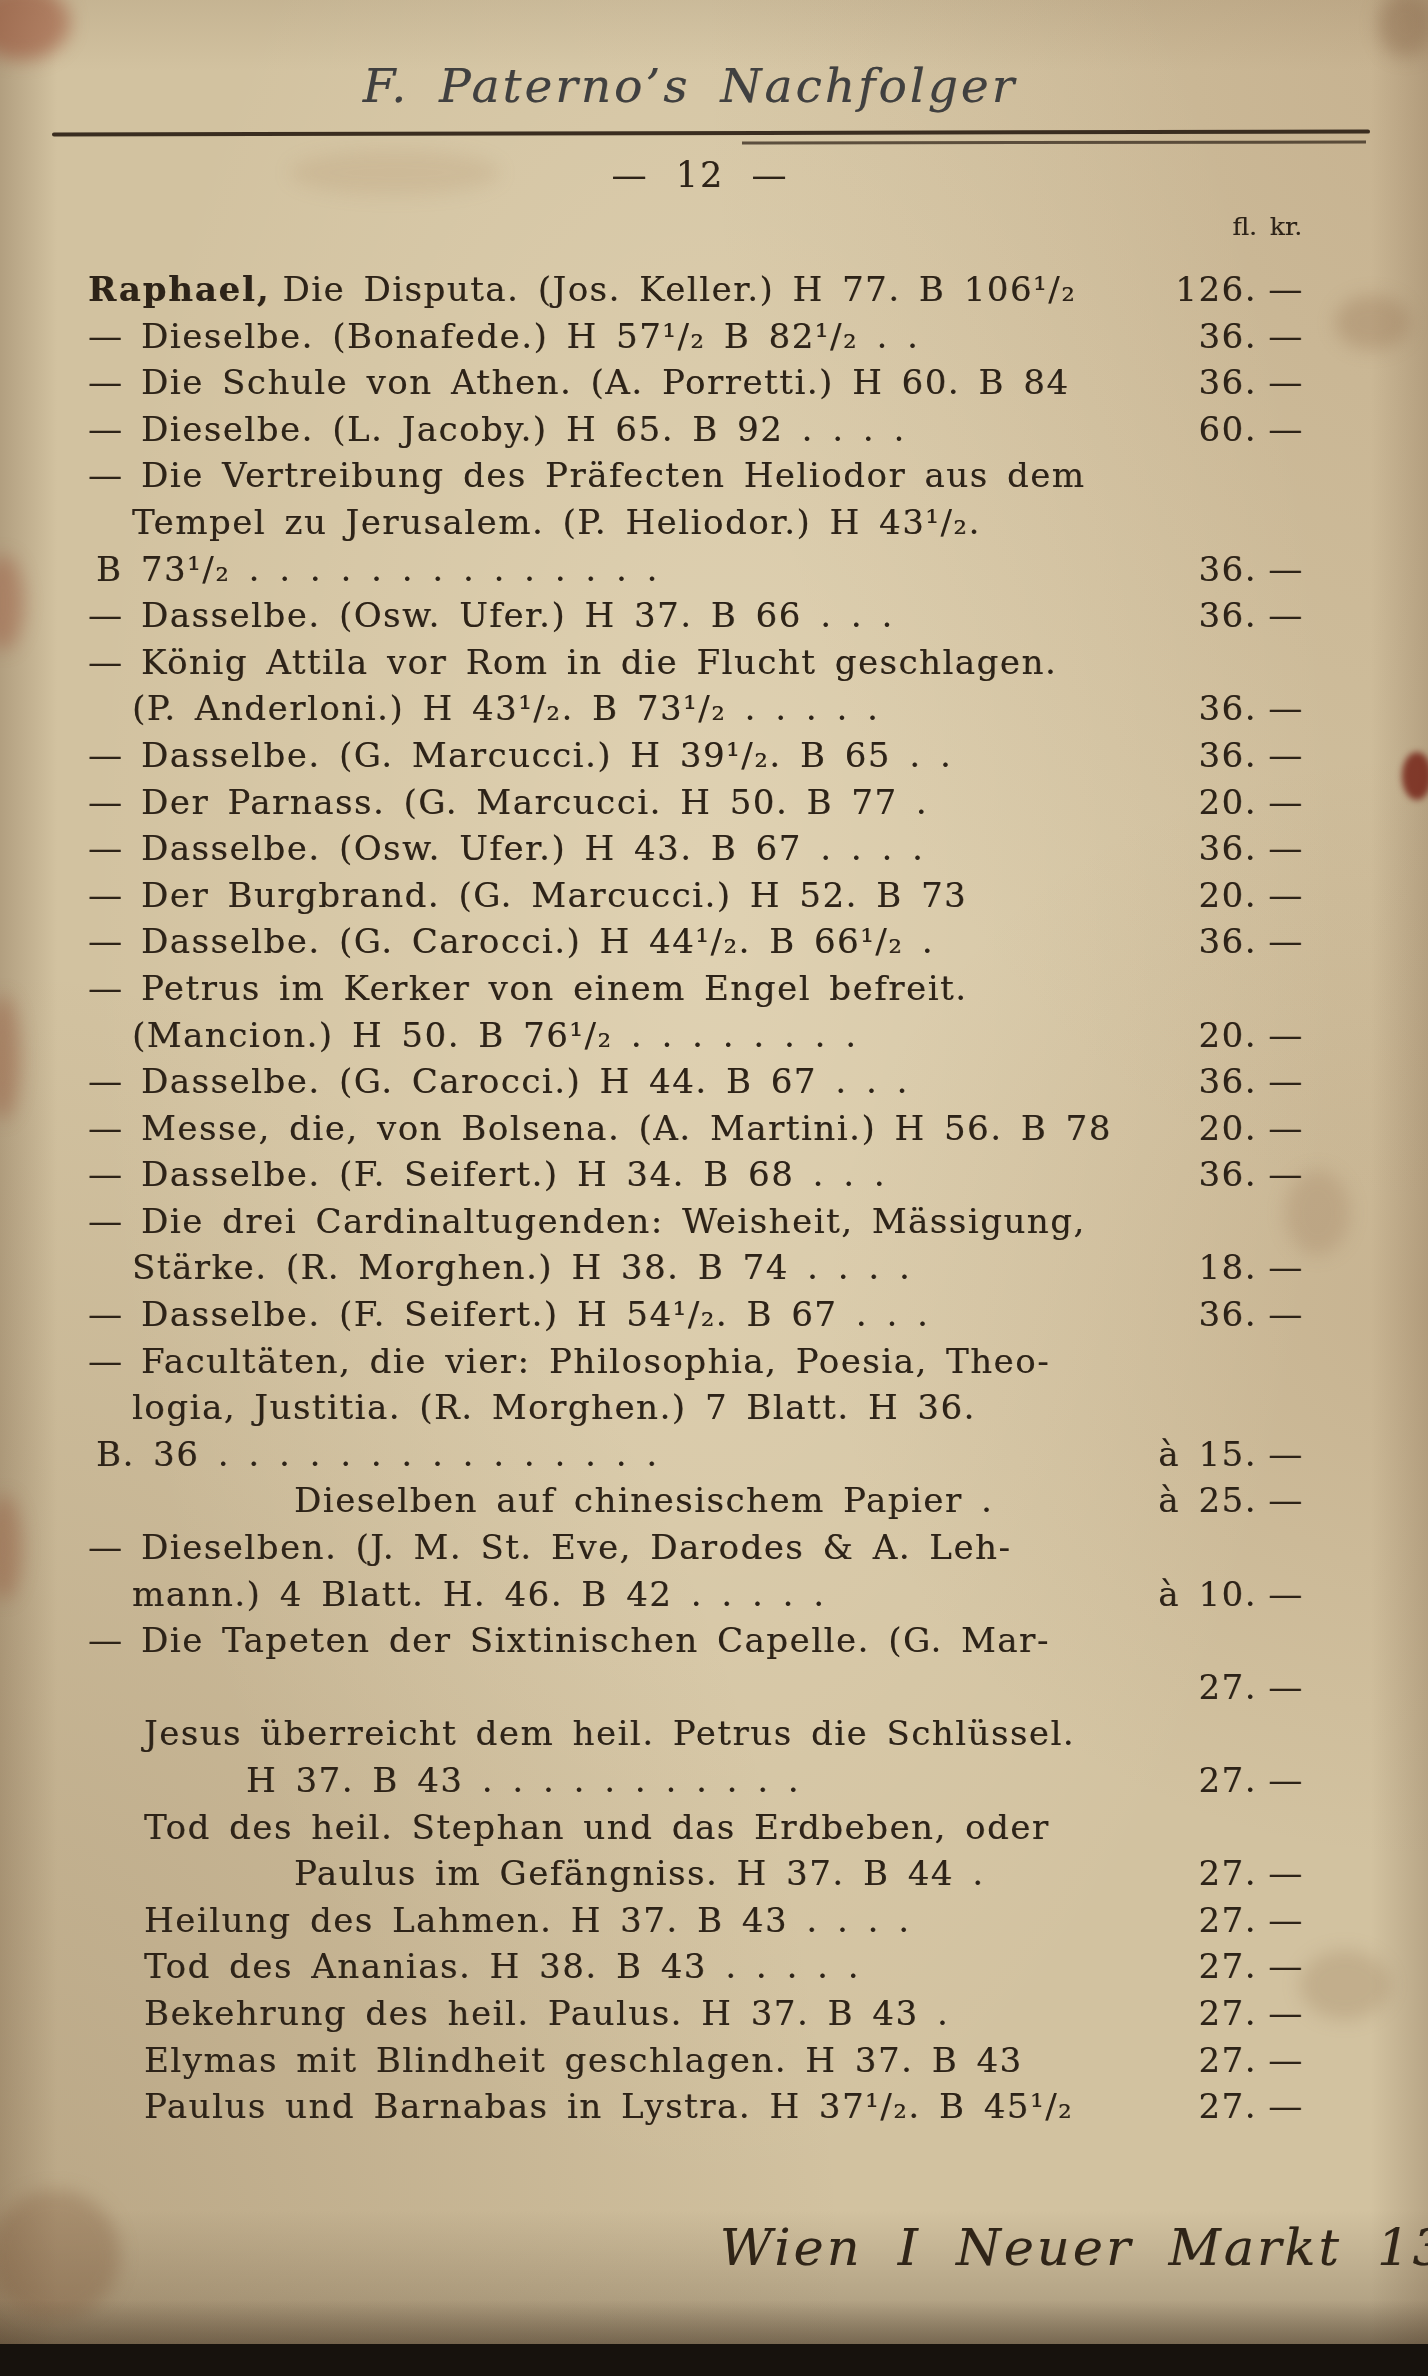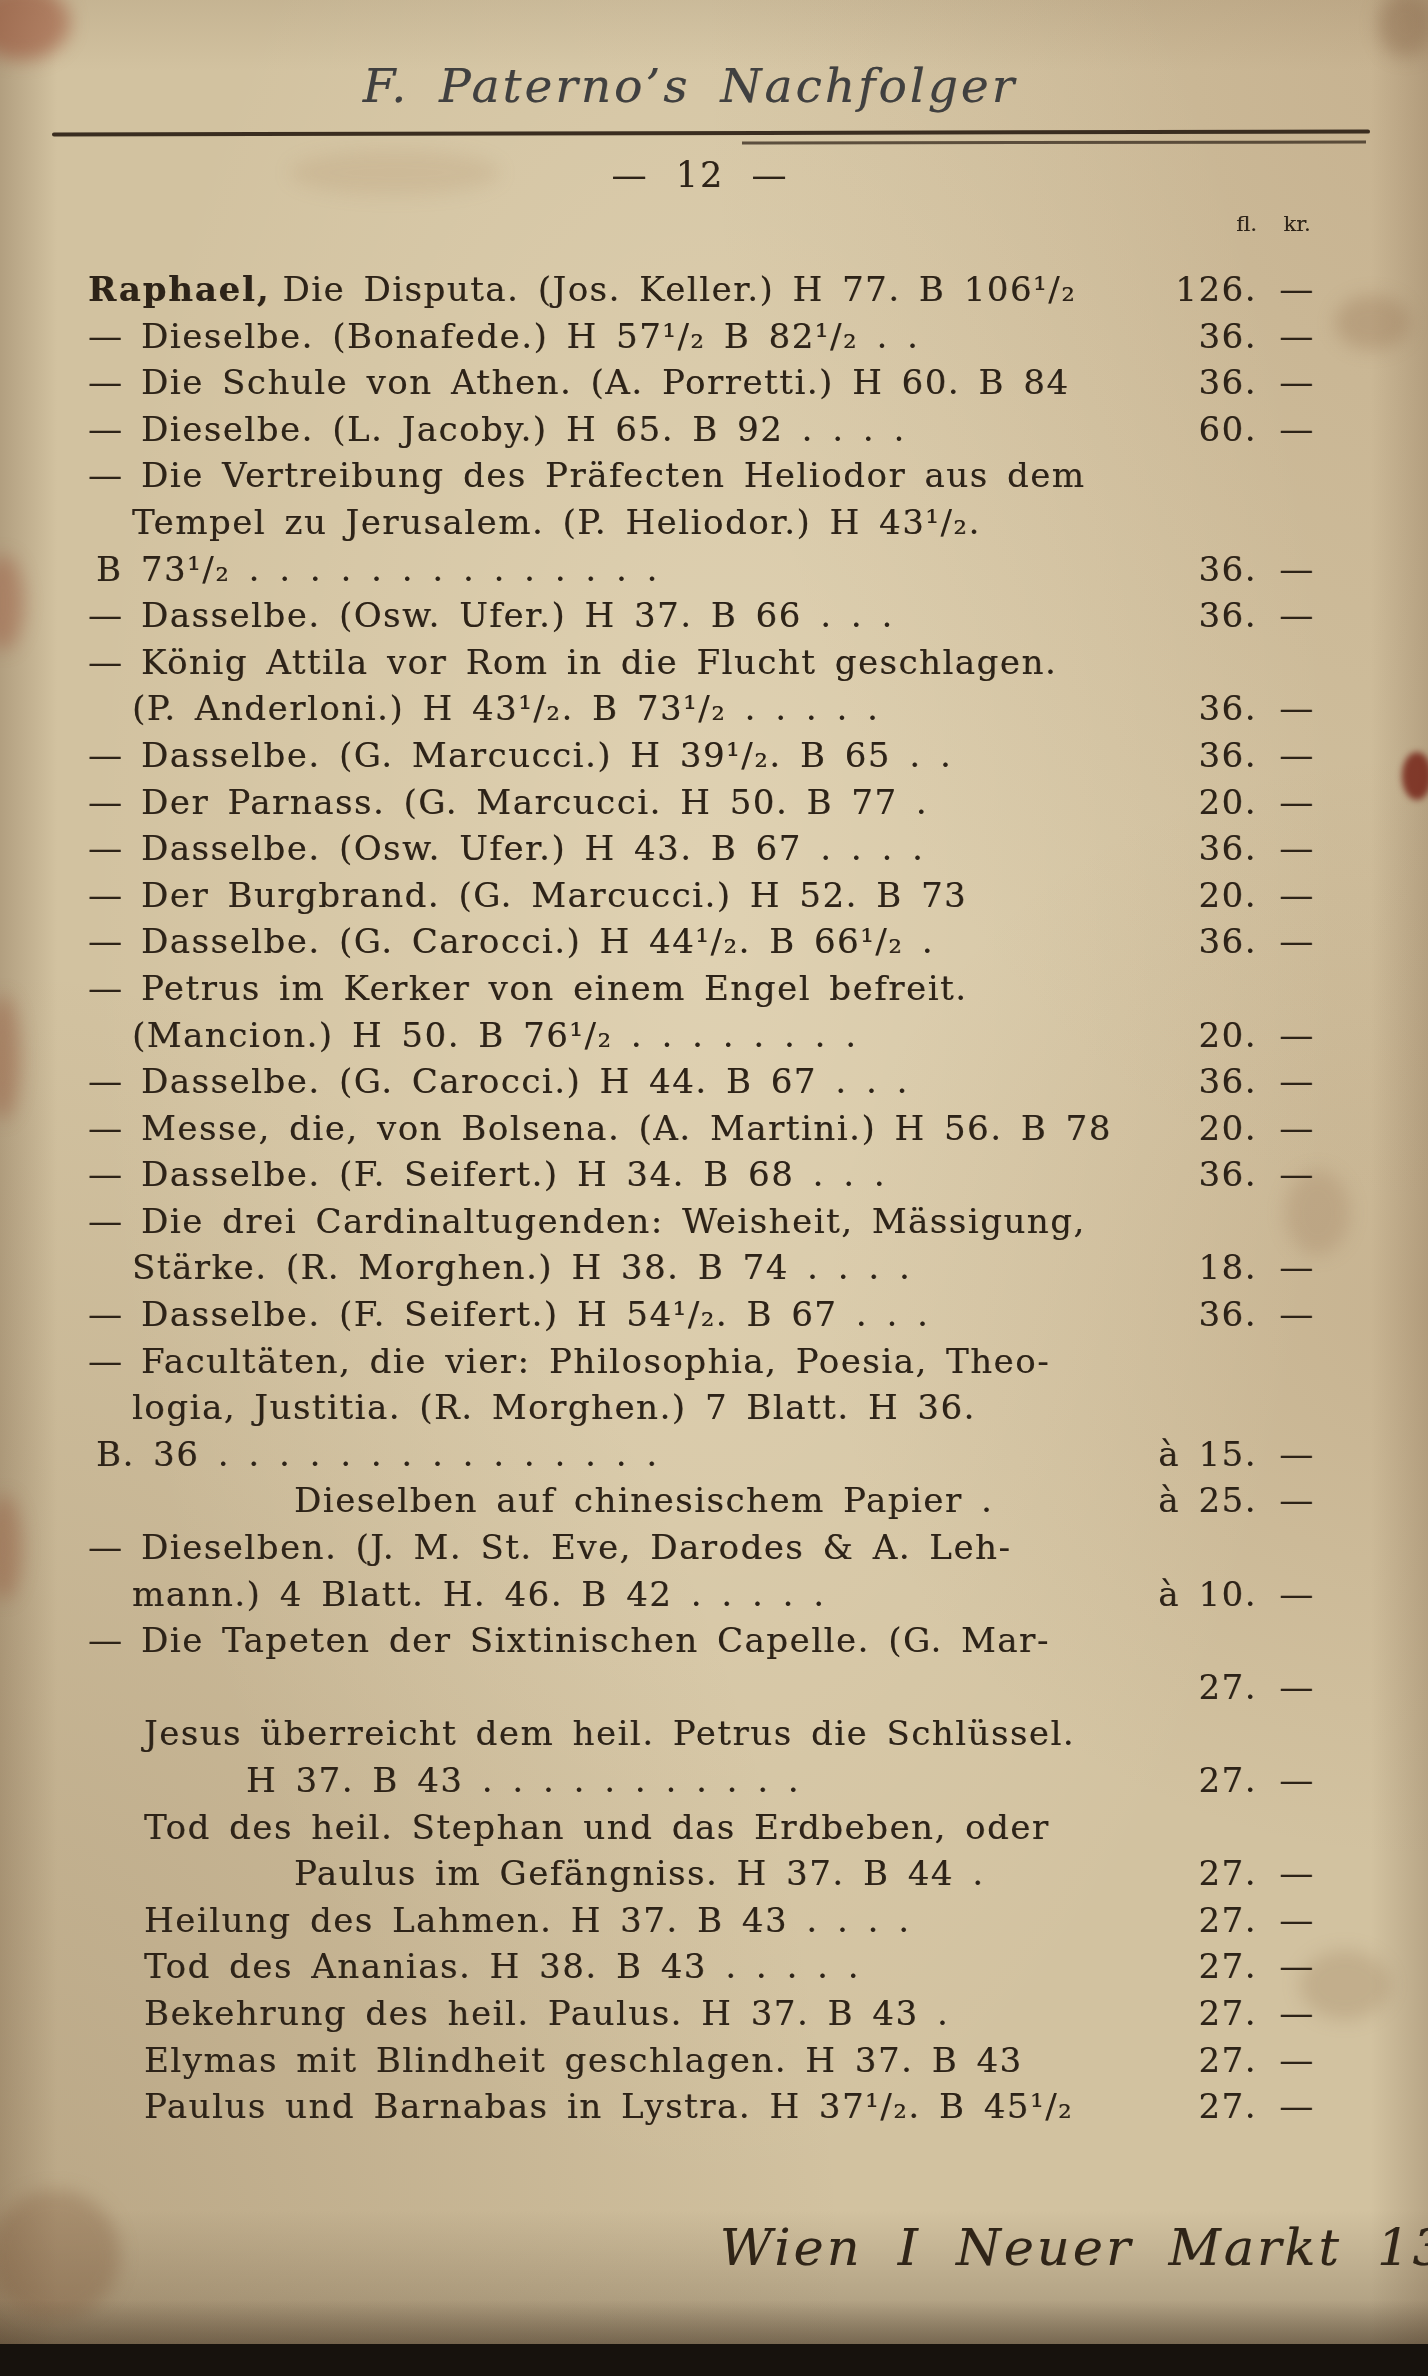--- a/index.html
+++ b/index.html
@@ -48,30 +48,30 @@
   }
   .rule-echo {
     position:absolute; left:742px; right:62px; top:141px; height:2.5px;
     background:rgba(58,45,32,0.78); transform:rotate(-0.08deg);
   }
   .pagenum {
     position:absolute; left:0; top:155px; width:1400px; text-align:center;
     font-size:35px; letter-spacing:2px; word-spacing:14px;
   }
   .colheads { position:absolute; left:88px; right:76px; top:212px; height:38px; }
-  .colheads .fl, .colheads .kr { font-size:21px; }
+  .colheads .fl, .colheads .kr { font-size:25px; }
 
   
   .content { position:absolute; left:88px; right:76px; top:266px; }
   .line { position:relative; height:46.6px; line-height:46.6px; white-space:nowrap;
           font-size:34px; letter-spacing:1.5px; word-spacing:6px; }
   .lead.dash  { display:inline-block; width:53px; }
   .lead.strong{ font-weight:bold; margin-right:12px; letter-spacing:1.8px; }
   .fl { position:absolute; right:95px; top:0; width:170px; text-align:right; }
-  .kr { position:absolute; right:18px; top:0; width:74px; text-align:center; }
+  .kr { position:absolute; right:29px; top:0; width:74px; text-align:center; }
   .ind0 { padding-left:0; }
   .ind1 { padding-left:8px; }
   .ind2 { padding-left:44px; }
   .ind3 { padding-left:56px; }
   .ind4 { padding-left:158px; }
   .ind5 { padding-left:206px; }
 
   
   .footer {
     position:absolute; left:0; top:2218px; width:1400px; text-align:right;

